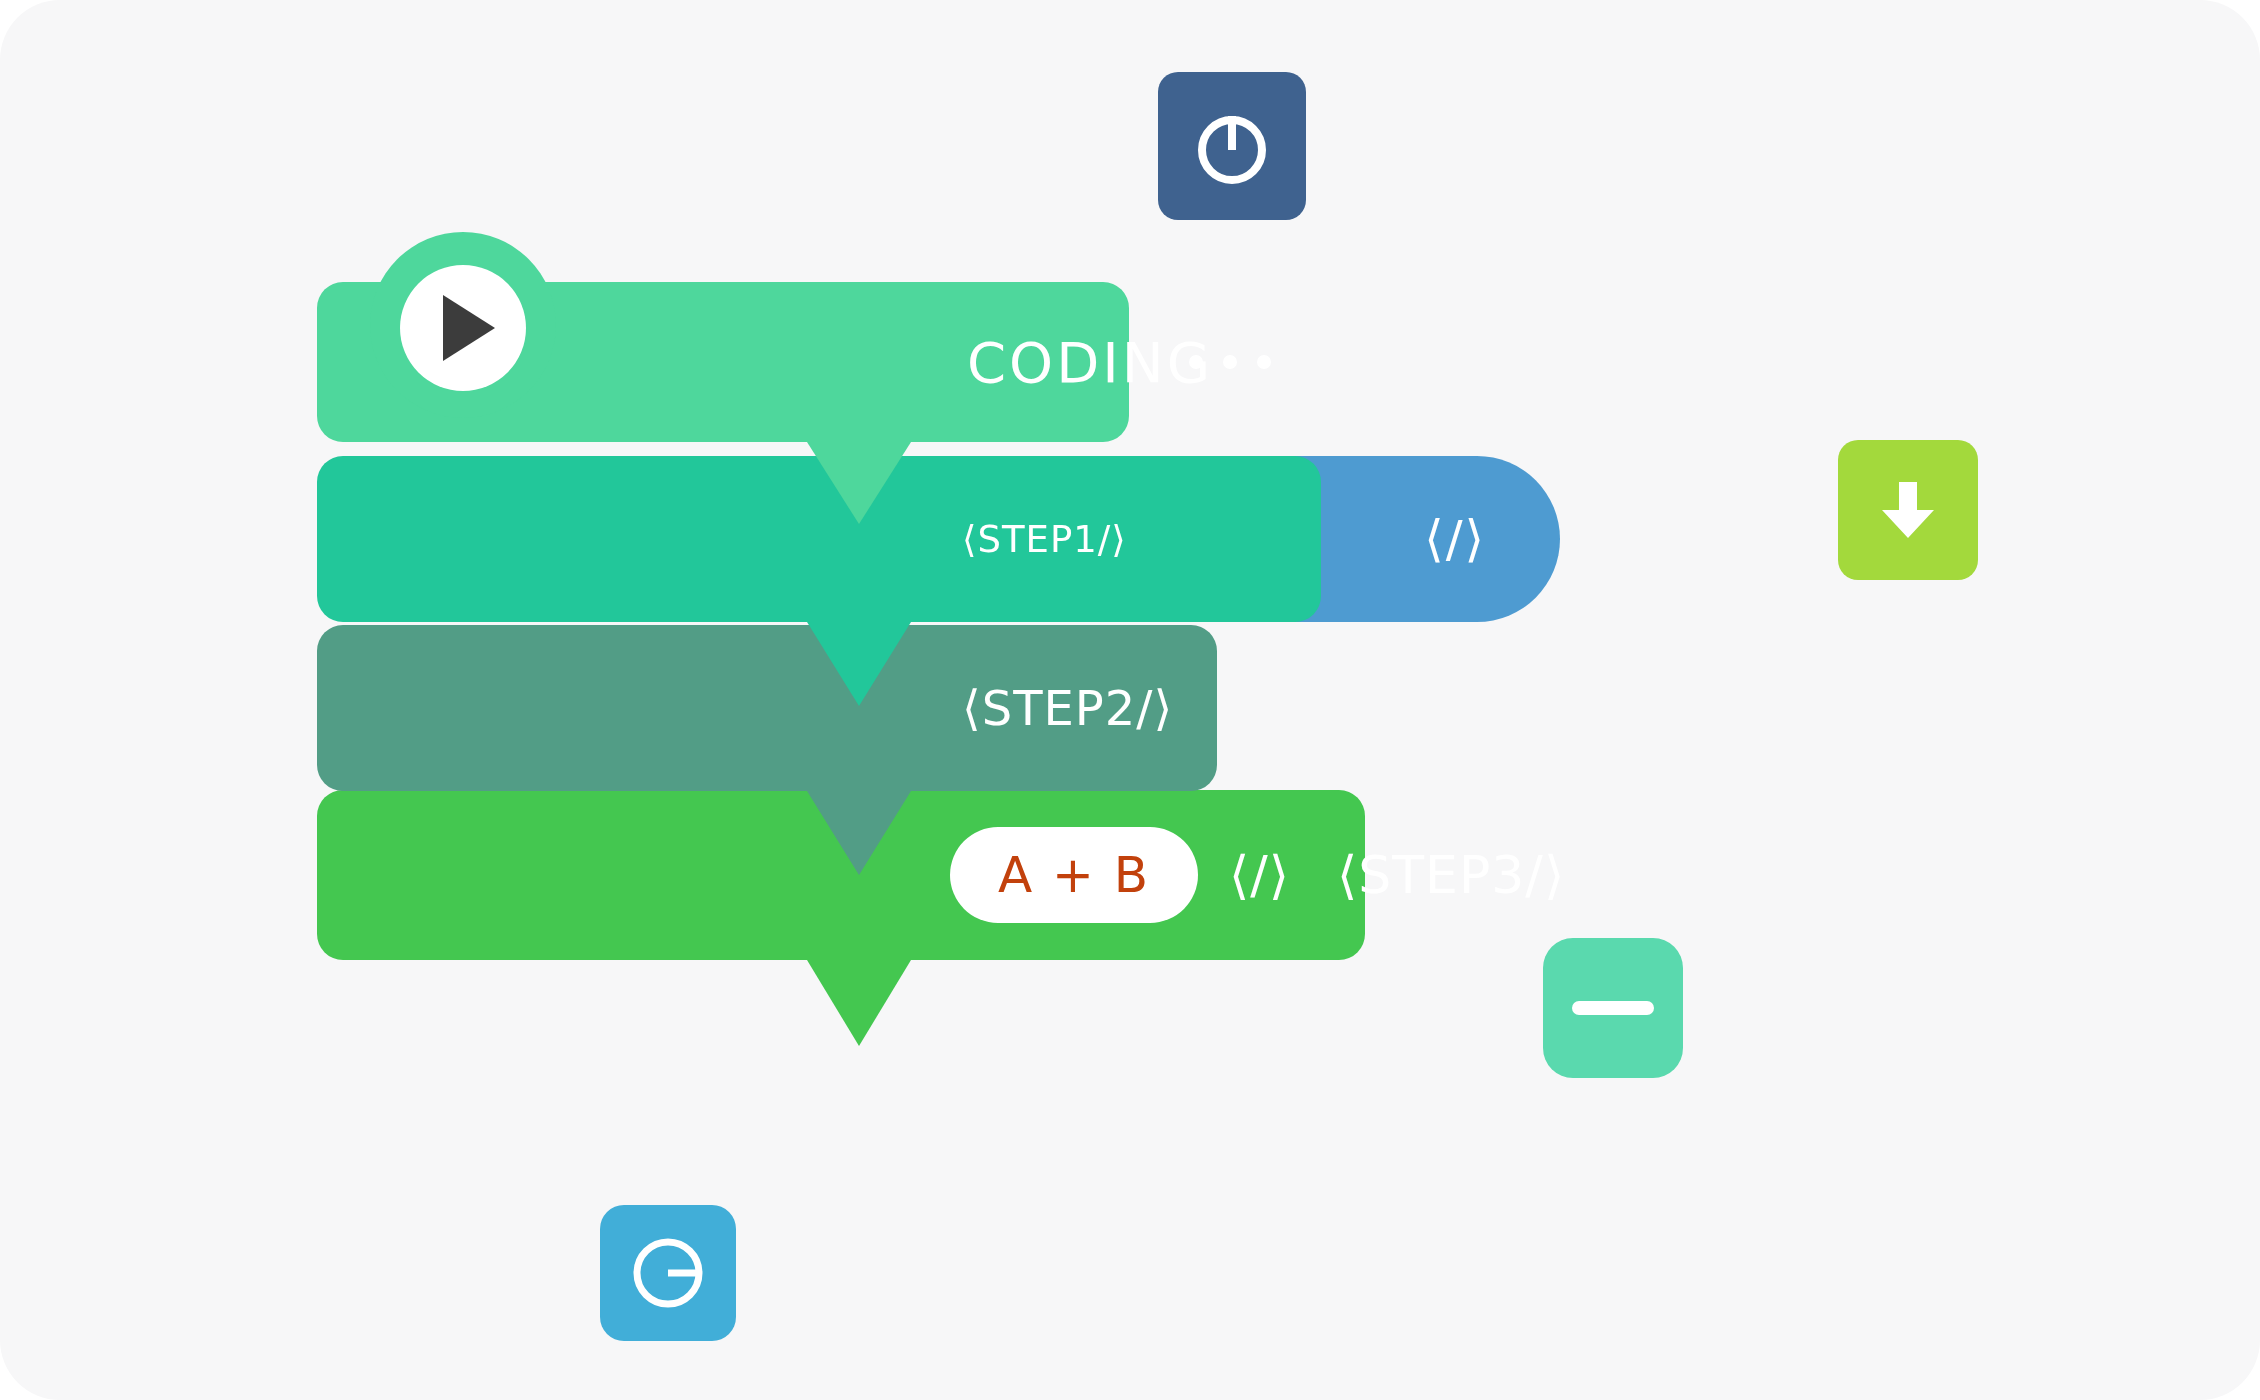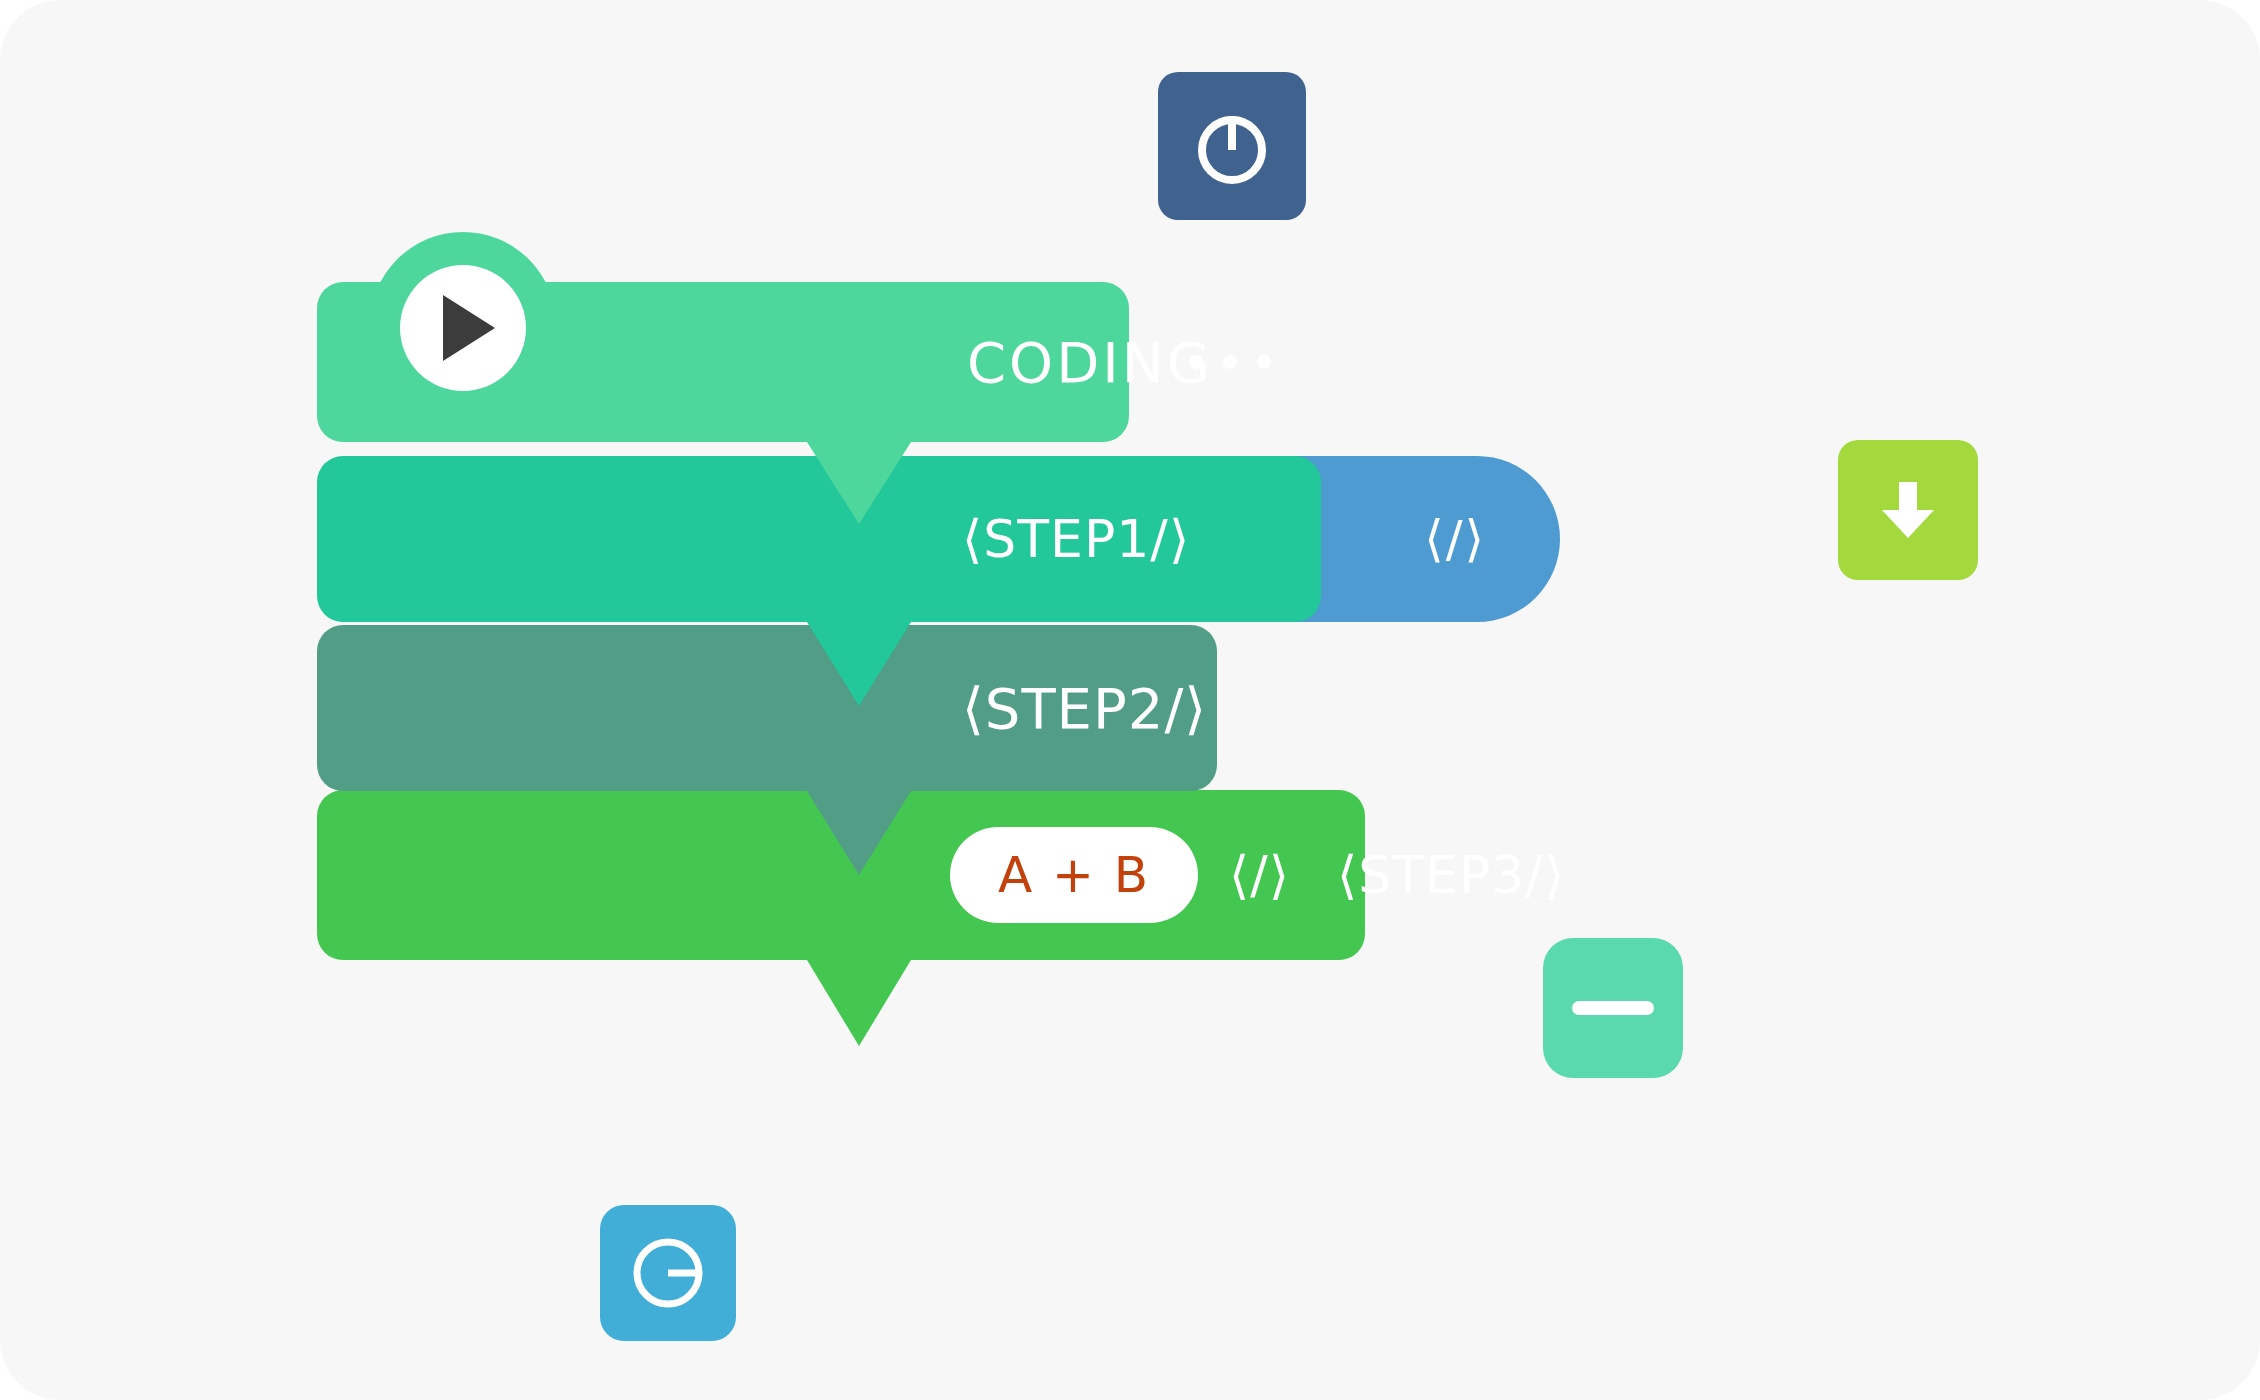--- a/index.html
+++ b/index.html
@@ -156,21 +156,21 @@
     top: 166px;
     border-top: 84px solid #22c79a;
   }
   #step1-text {
     position: absolute;
     left: 645px;
     top: 0;
     height: 166px;
     display: flex;
     align-items: center;
-    font-size: 52px;
+    font-size: 37px;
   }
 
   
   #block-step2 {
     left: 317px;
     top: 625px;
     width: 900px;
     height: 166px;
     background: #529d86;
     z-index: 20;
@@ -180,21 +180,21 @@
     top: 166px;
     border-top: 84px solid #529d86;
   }
   #step2-text {
     position: absolute;
     left: 645px;
     top: 0;
     height: 166px;
     display: flex;
     align-items: center;
-    font-size: 56px;
+    font-size: 48px;
   }
 
   
   #block-step3 {
     left: 317px;
     top: 790px;
     width: 1048px;
     height: 170px;
     background: #44c750;
     z-index: 10;

